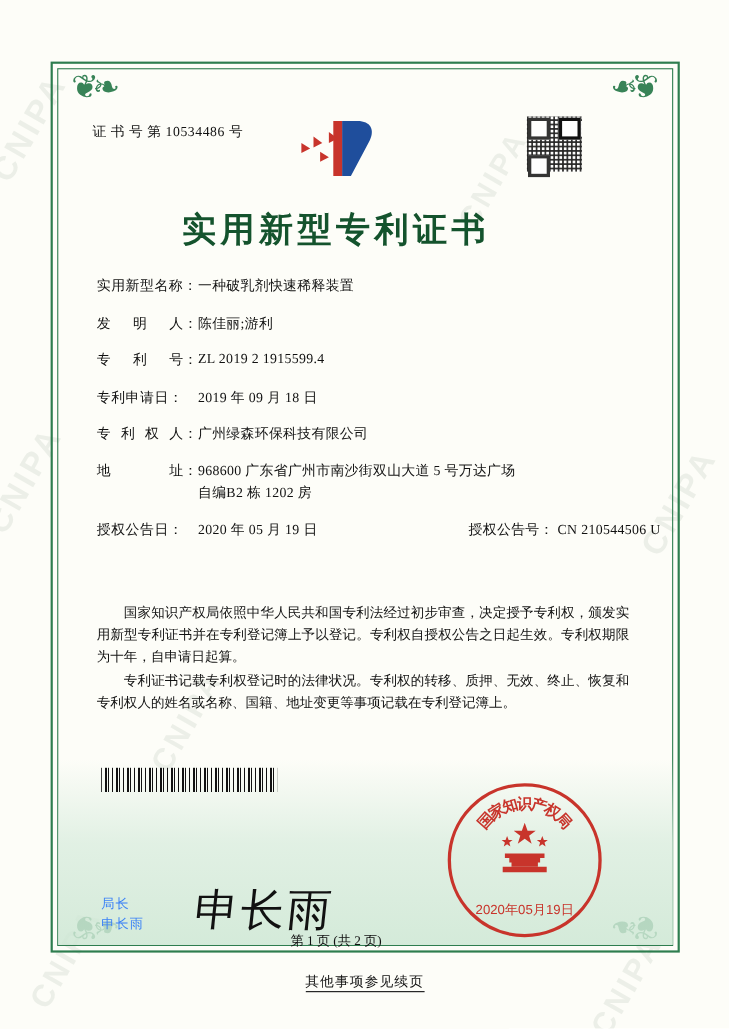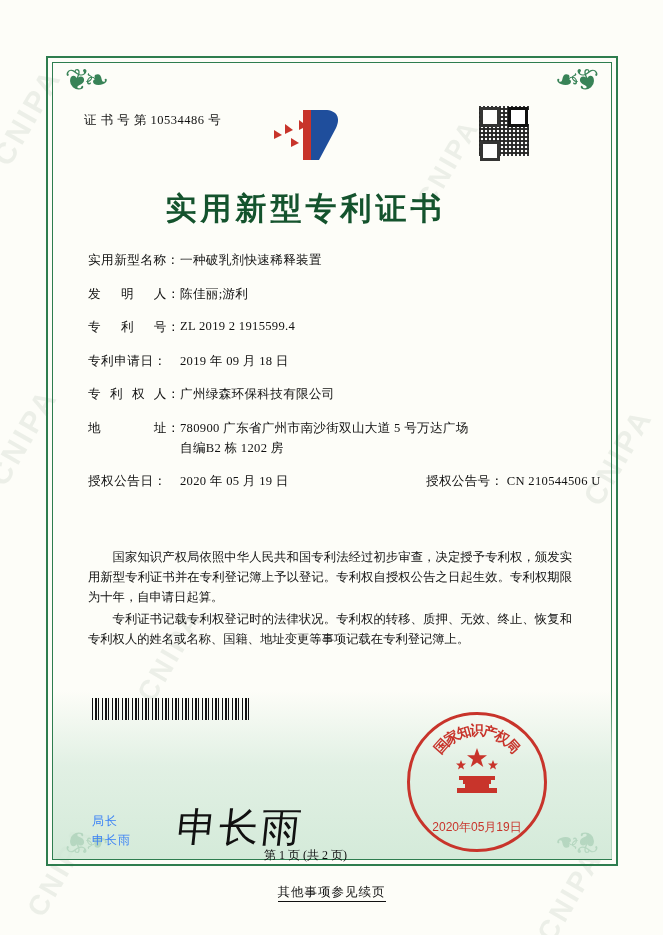--- a/index.html
+++ b/index.html
@@ -365,21 +365,21 @@
         </div>
         <div class="field-value">广州绿森环保科技有限公司</div>
       </div>
 
       <div class="field-row">
         <div class="field-label spread">
           <span>地</span>
           <span>址：</span>
         </div>
         <div class="field-value">
-          <div>780900 广东省广州市南沙街双山大道 5 号万达广场</div>
+          <div>968600 广东省广州市南沙街双山大道 5 号万达广场</div>
           <div class="addr-line2">自编B2 栋 1202 房</div>
         </div>
       </div>
 
       <div class="field-row">
         <div class="field-label">授权公告日：</div>
         <div class="field-value field-value-2">
           <span>2020 年 05 月 19 日</span>
           <span class="inline-right">
             <span>授权公告号：</span>

